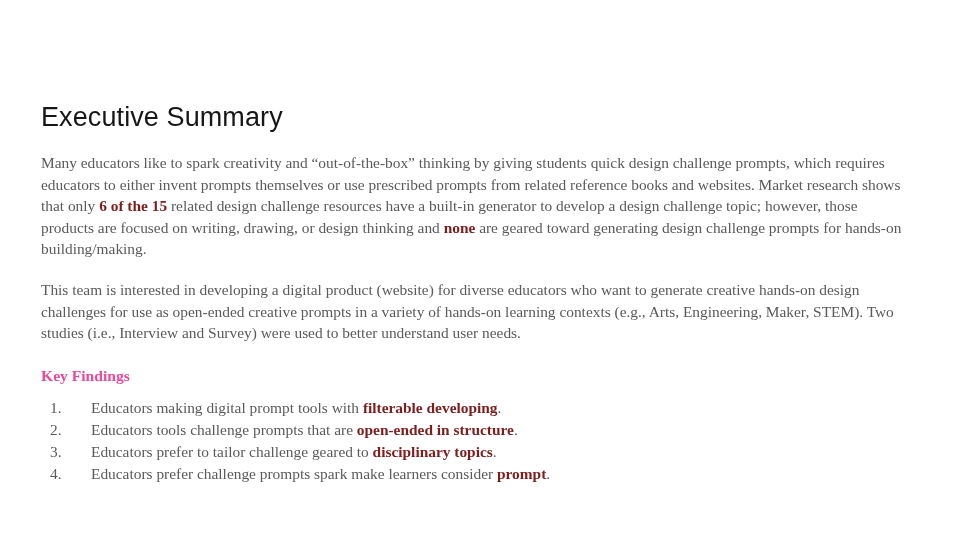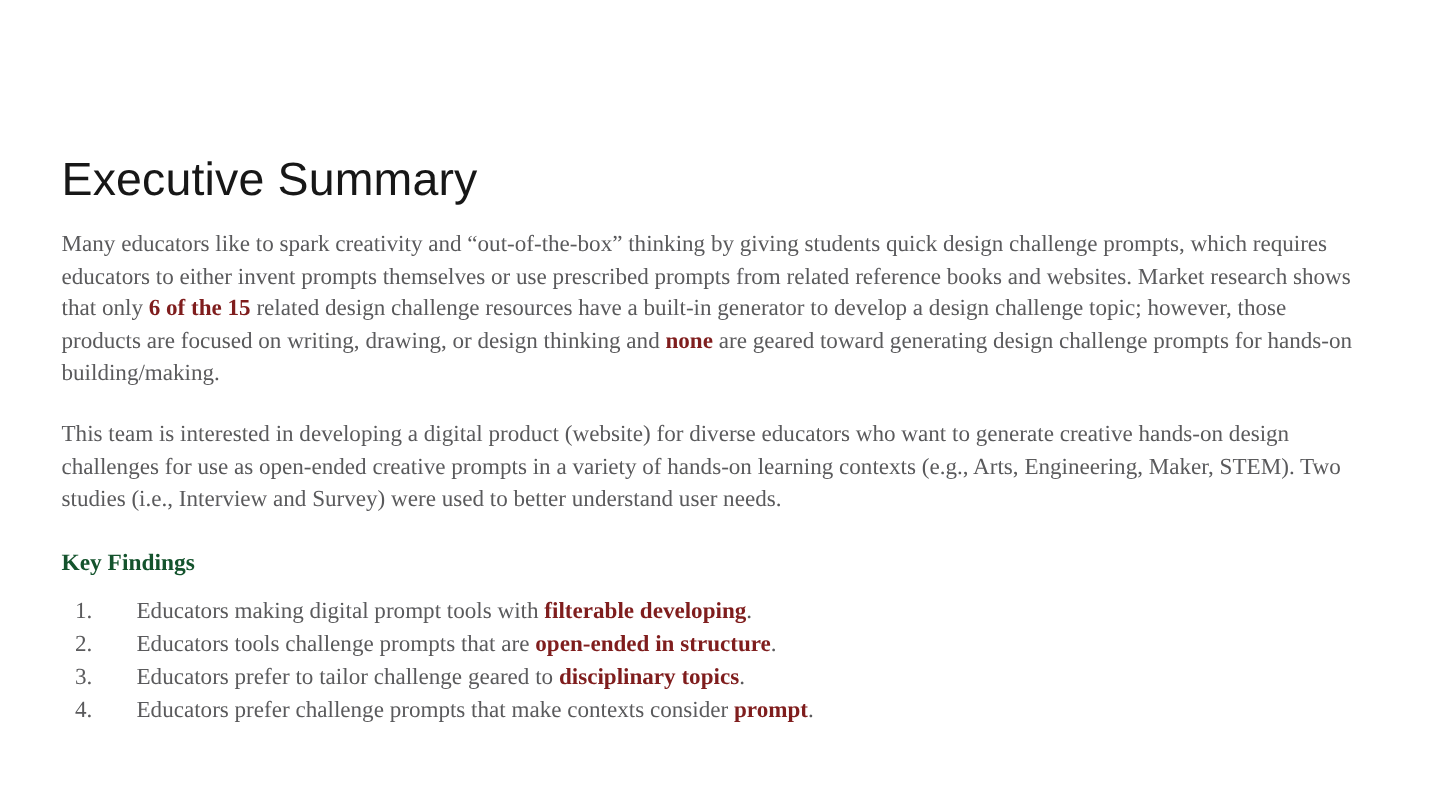--- a/index.html
+++ b/index.html
@@ -20,21 +20,21 @@
     height: 540px;
     background: #ffffff;
     box-sizing: border-box;
   }
 
   .page-title {
     position: absolute;
     left: 41px;
     top: 79px;
     font-family: "Liberation Sans", "DejaVu Sans", sans-serif;
-    font-size: 31px;
+    font-size: 27px;
     font-weight: 400;
     color: #171717;
     letter-spacing: 0.1px;
     line-height: 40px;
     white-space: nowrap;
   }
 
   .body-block {
     position: absolute;
     left: 41px;
@@ -55,21 +55,21 @@
   .findings-list b {
     font-weight: bold;
     color: #7f1d1d;
   }
 
   .findings-heading {
     margin: 0;
     padding-top: 2px;
     font-size: 15.6px;
     font-weight: bold;
-    color: #14532d;
+    color: #ec4899;
     line-height: 21px;
   }
 
   ol.findings-list {
     margin: 11px 0 0 0;
     padding: 0;
     list-style: none;
     counter-reset: finding;
   }
 
@@ -108,17 +108,17 @@
         <p class="para"><span>Many educators like to spark creativity and “out-of-the-box” thinking by giving students quick design challenge prompts, which requires educators to either invent prompts themselves or use prescribed prompts from related reference books and websites. Market research shows that only </span><b>6 of the 15</b><span> related design challenge resources have a built-in generator to develop a design challenge topic; however, those products are focused on writing, drawing, or design thinking and </span><b>none</b><span> are geared toward generating design challenge prompts for hands-on building/making.</span></p>
         <p class="para"><span>This team is interested in developing a digital product (website) for diverse educators who want to generate creative hands-on design challenges for use as open-ended creative prompts in a variety of hands-on learning contexts (e.g., Arts, Engineering, Maker, STEM). Two studies (i.e., Interview and Survey) were used to better understand user needs.</span></p>
       </div>
 
     <h2 class="findings-heading">Key Findings</h2>
 
     <ol class="findings-list" id="findings-list">
         <li><span>Educators making digital prompt tools with </span><b>filterable developing</b><span>.</span></li>
         <li><span>Educators tools challenge prompts that are </span><b>open-ended in structure</b><span>.</span></li>
         <li><span>Educators prefer to tailor challenge geared to </span><b>disciplinary topics</b><span>.</span></li>
-        <li><span>Educators prefer challenge prompts that make contexts consider </span><b>prompt</b><span>.</span></li>
+        <li><span>Educators prefer challenge prompts spark make learners consider </span><b>prompt</b><span>.</span></li>
       </ol>
 
   </div>
 </div>
 
 </body></html>

